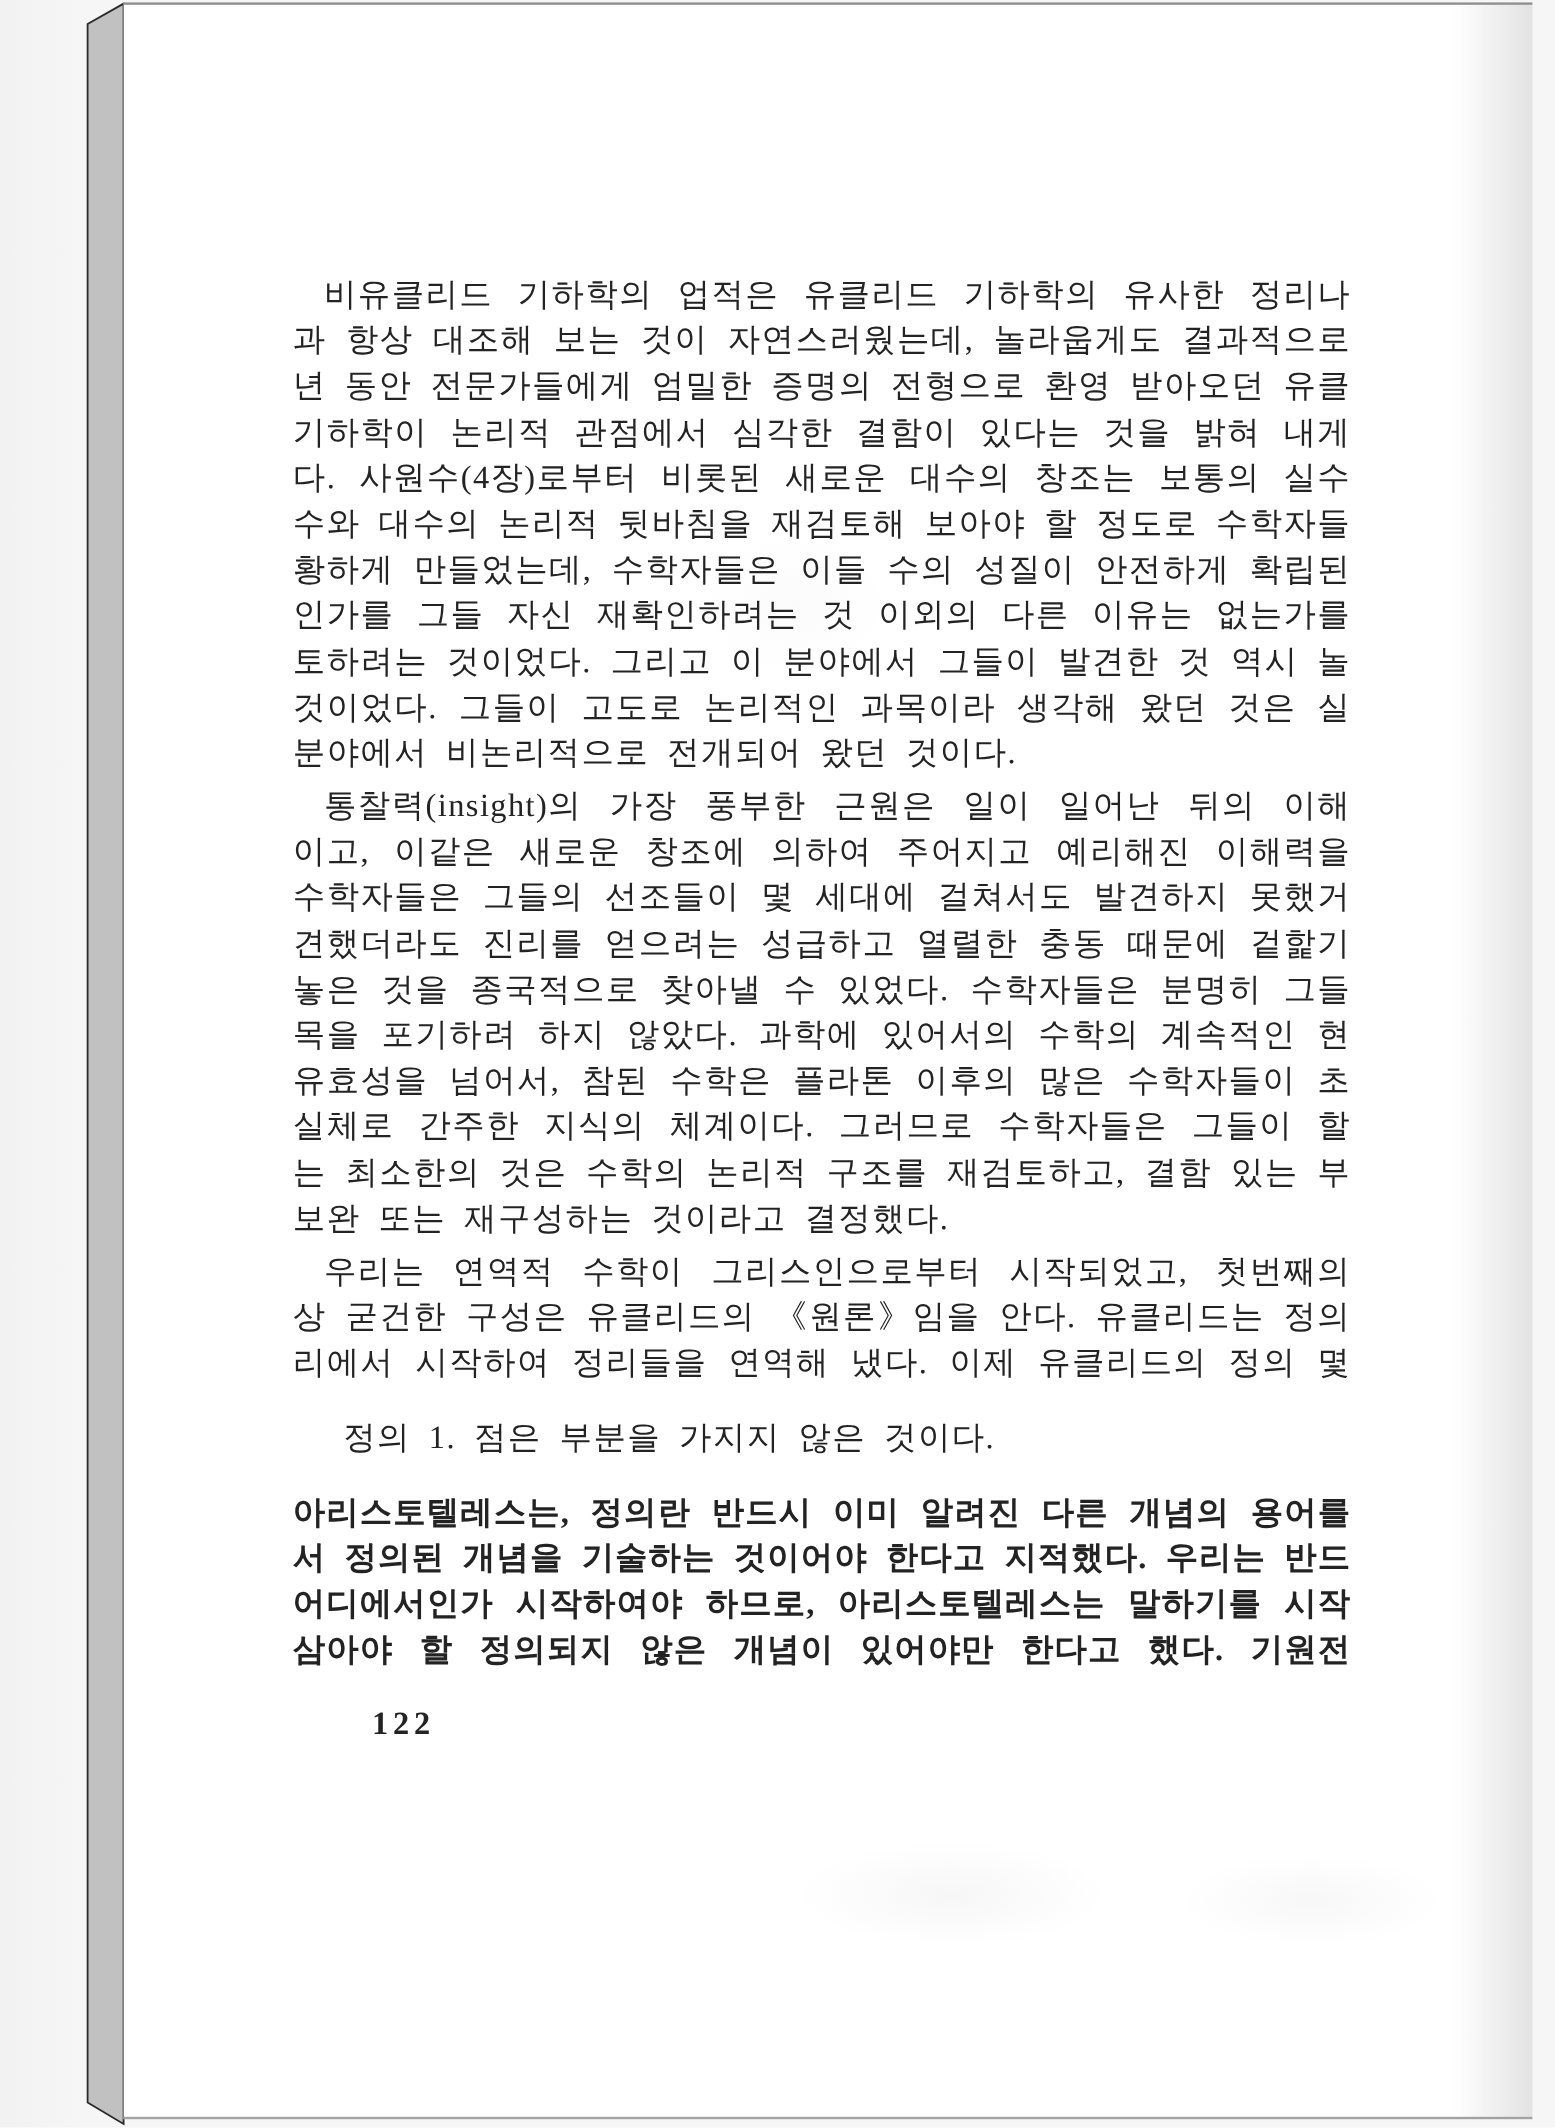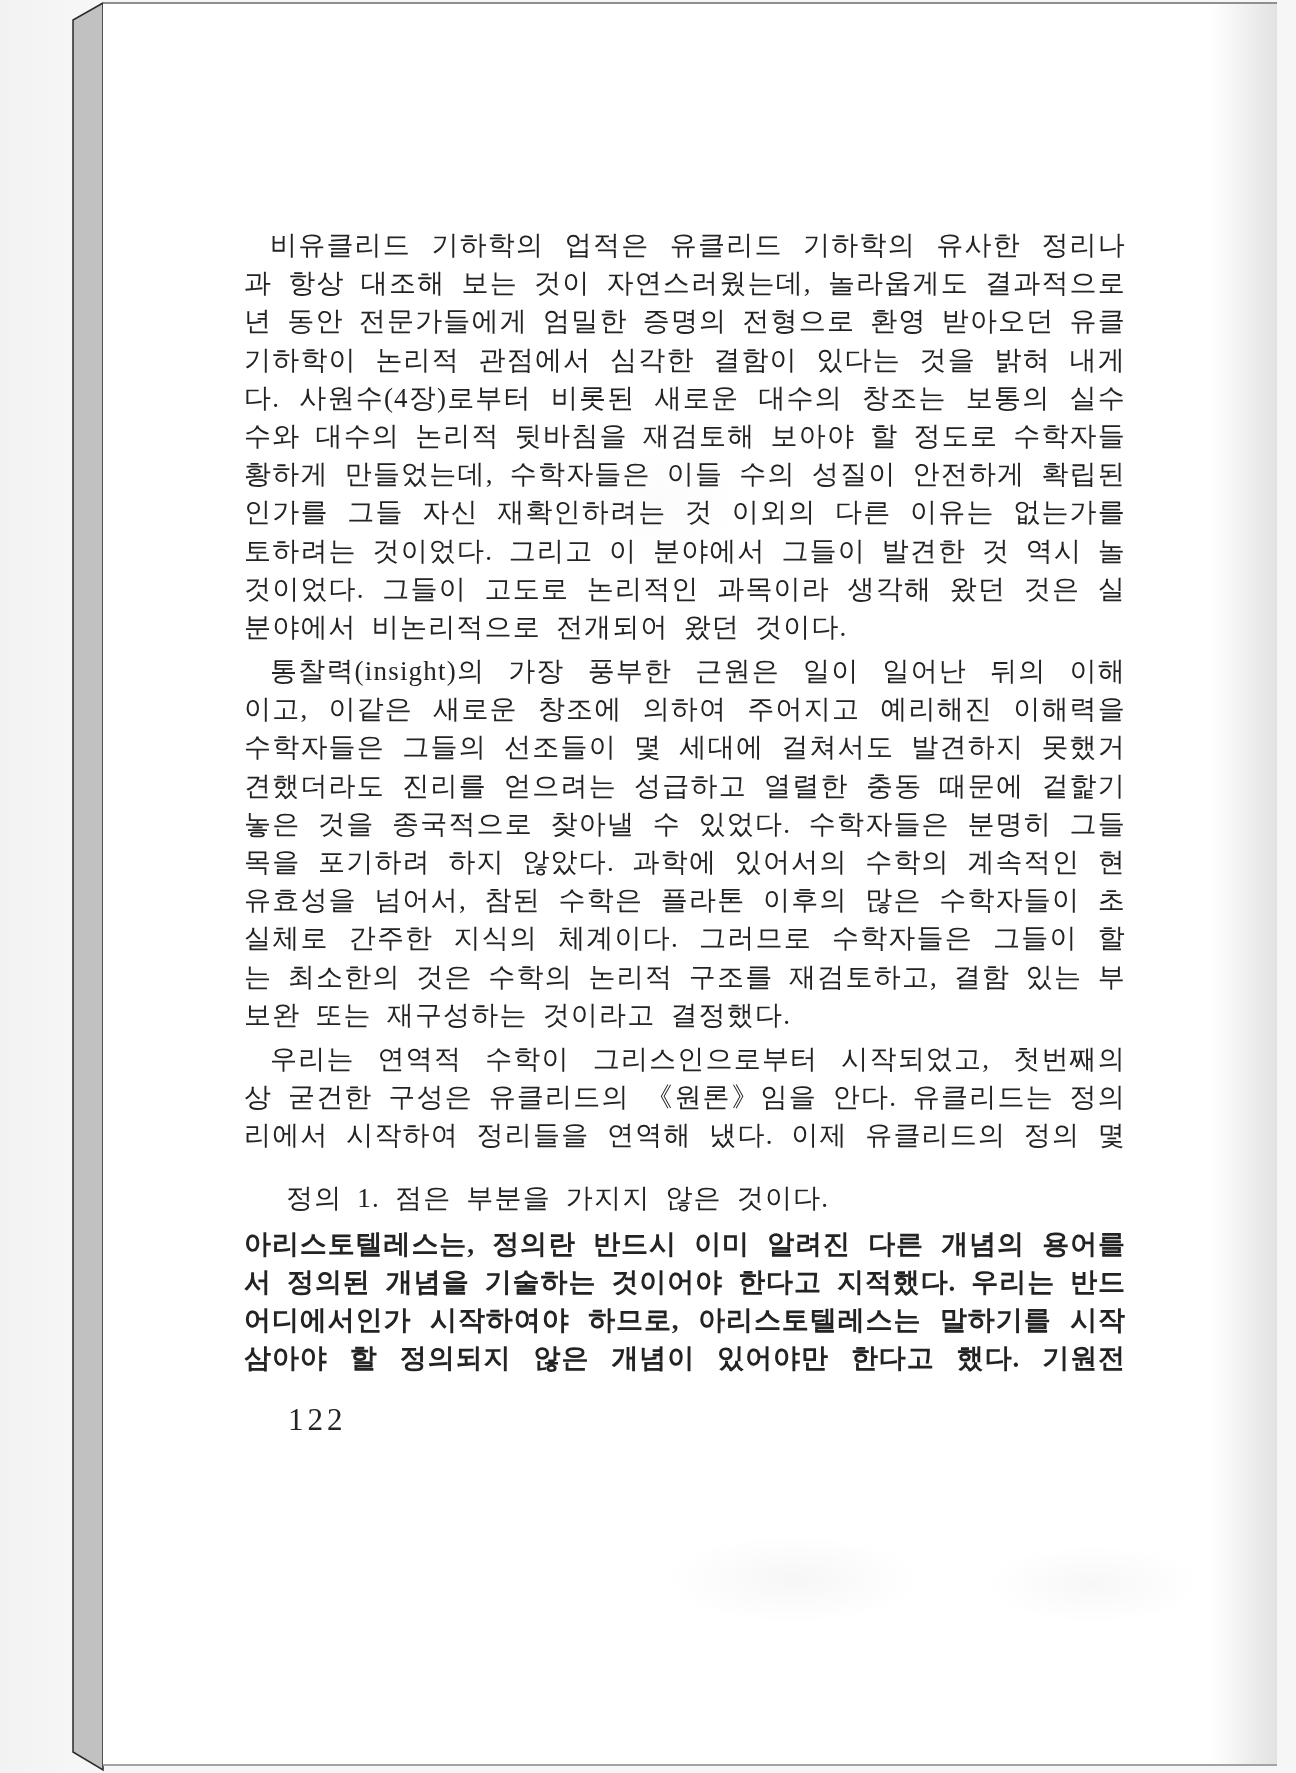--- a/index.html
+++ b/index.html
@@ -37,26 +37,26 @@
     letter-spacing:1.2px;word-spacing:7px;
   }
   .para{margin:0;}
   .para.body + .para.body{margin-top:6px;}
   .ln{
     height:38.2px;overflow:hidden;
     text-align:justify;text-align-last:justify;
   }
   .ln.last{text-align-last:left;}
   .para.indent .ln:first-child{text-indent:26px;}
-  .para.defs{margin-top:24px;margin-bottom:8px;}
+  .para.defs{margin-top:24px;margin-bottom:24px;}
   .para.defs .ln{text-align-last:left;text-indent:42px;}
   .para.bold{font-weight:bold;letter-spacing:0.9px;}
   .page-number{
-    margin-top:24px;margin-left:44px;
-    font-size:31px;font-weight:normal;letter-spacing:4px;
+    margin-top:24px;margin-left:66px;
+    font-size:27px;font-weight:bold;letter-spacing:4px;
     text-align:left;text-align-last:left;
   }
 </style>
 </head>
 <body>
 
 <div class="scene">
 
   <svg class="spine-svg" width="140" height="1773">
     <polygon points="103,3 73,20 73,1752 103,1770" fill="#c1c1c2" stroke="#2a2a2a" stroke-width="1.5"></polygon>

